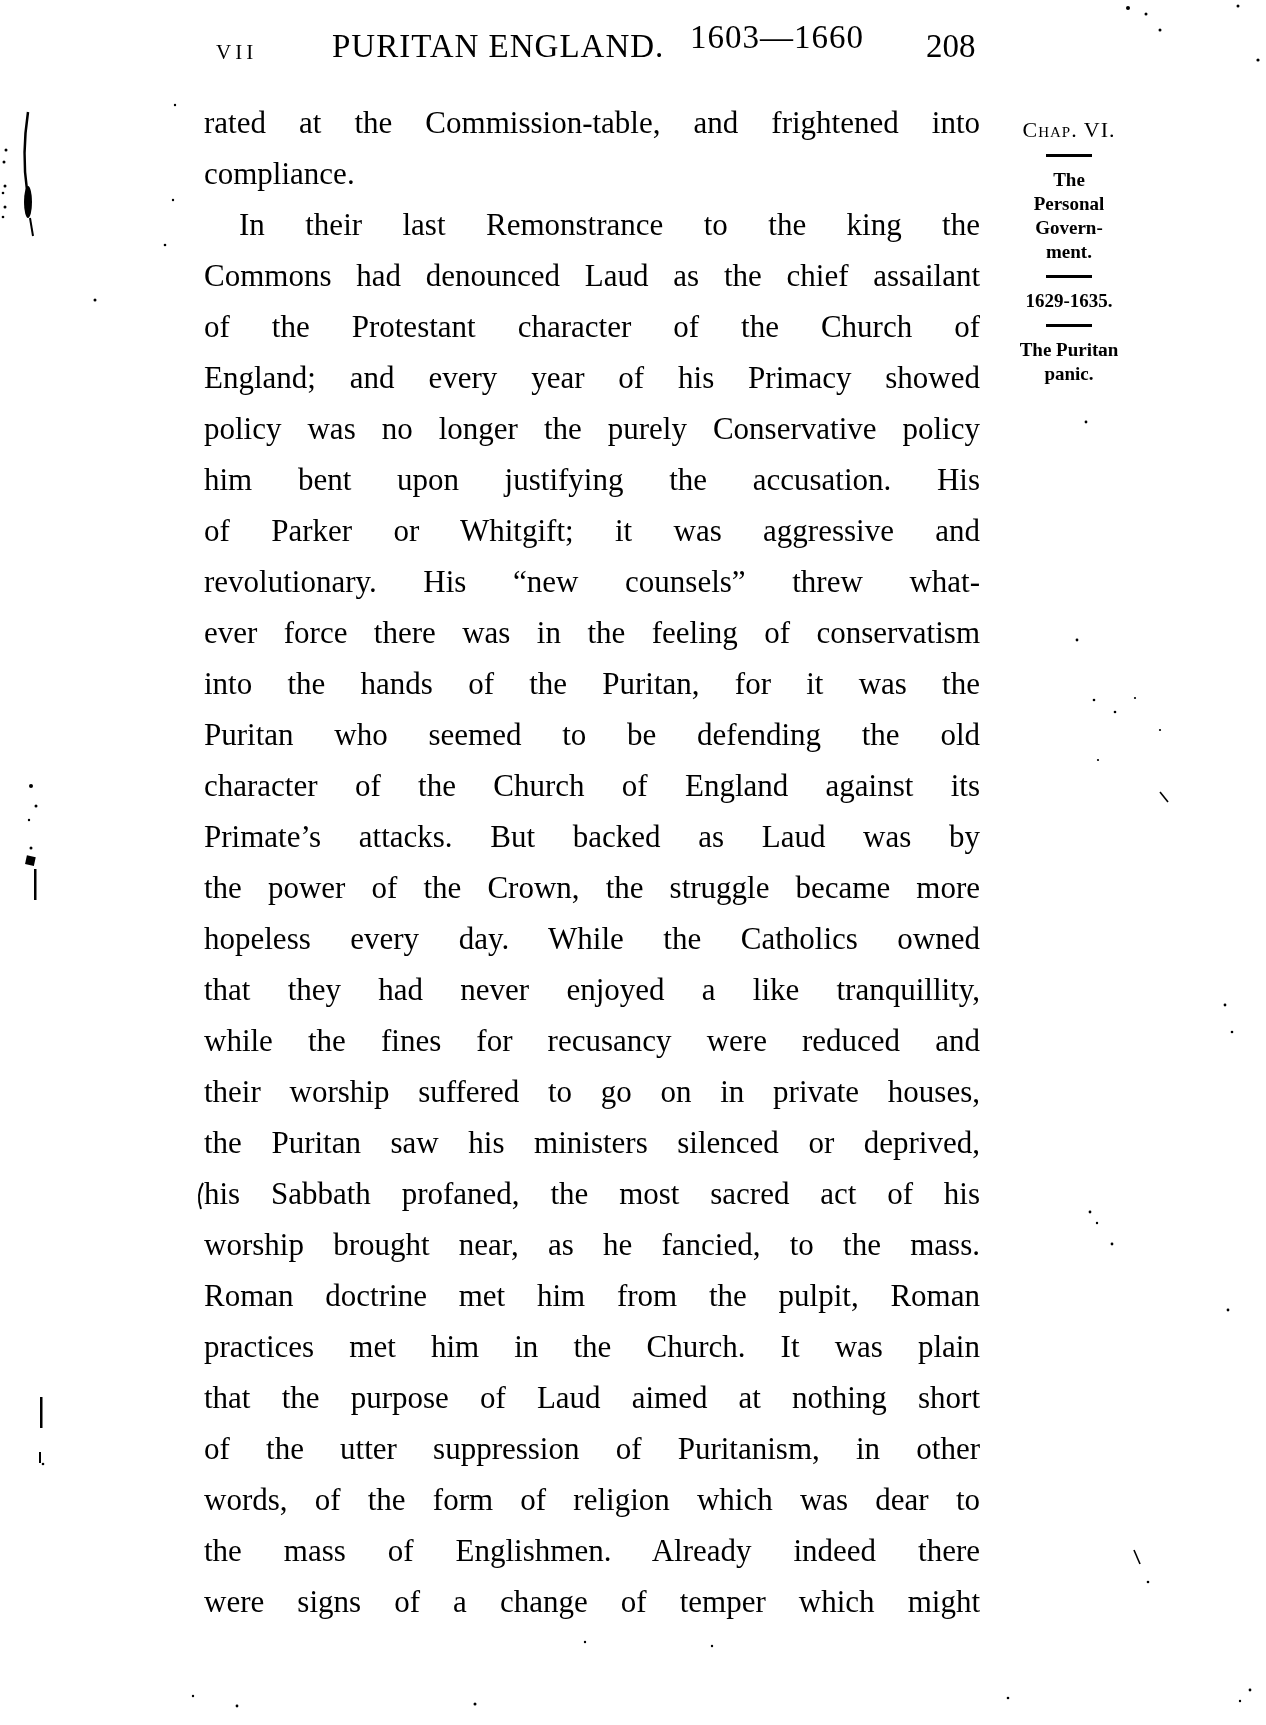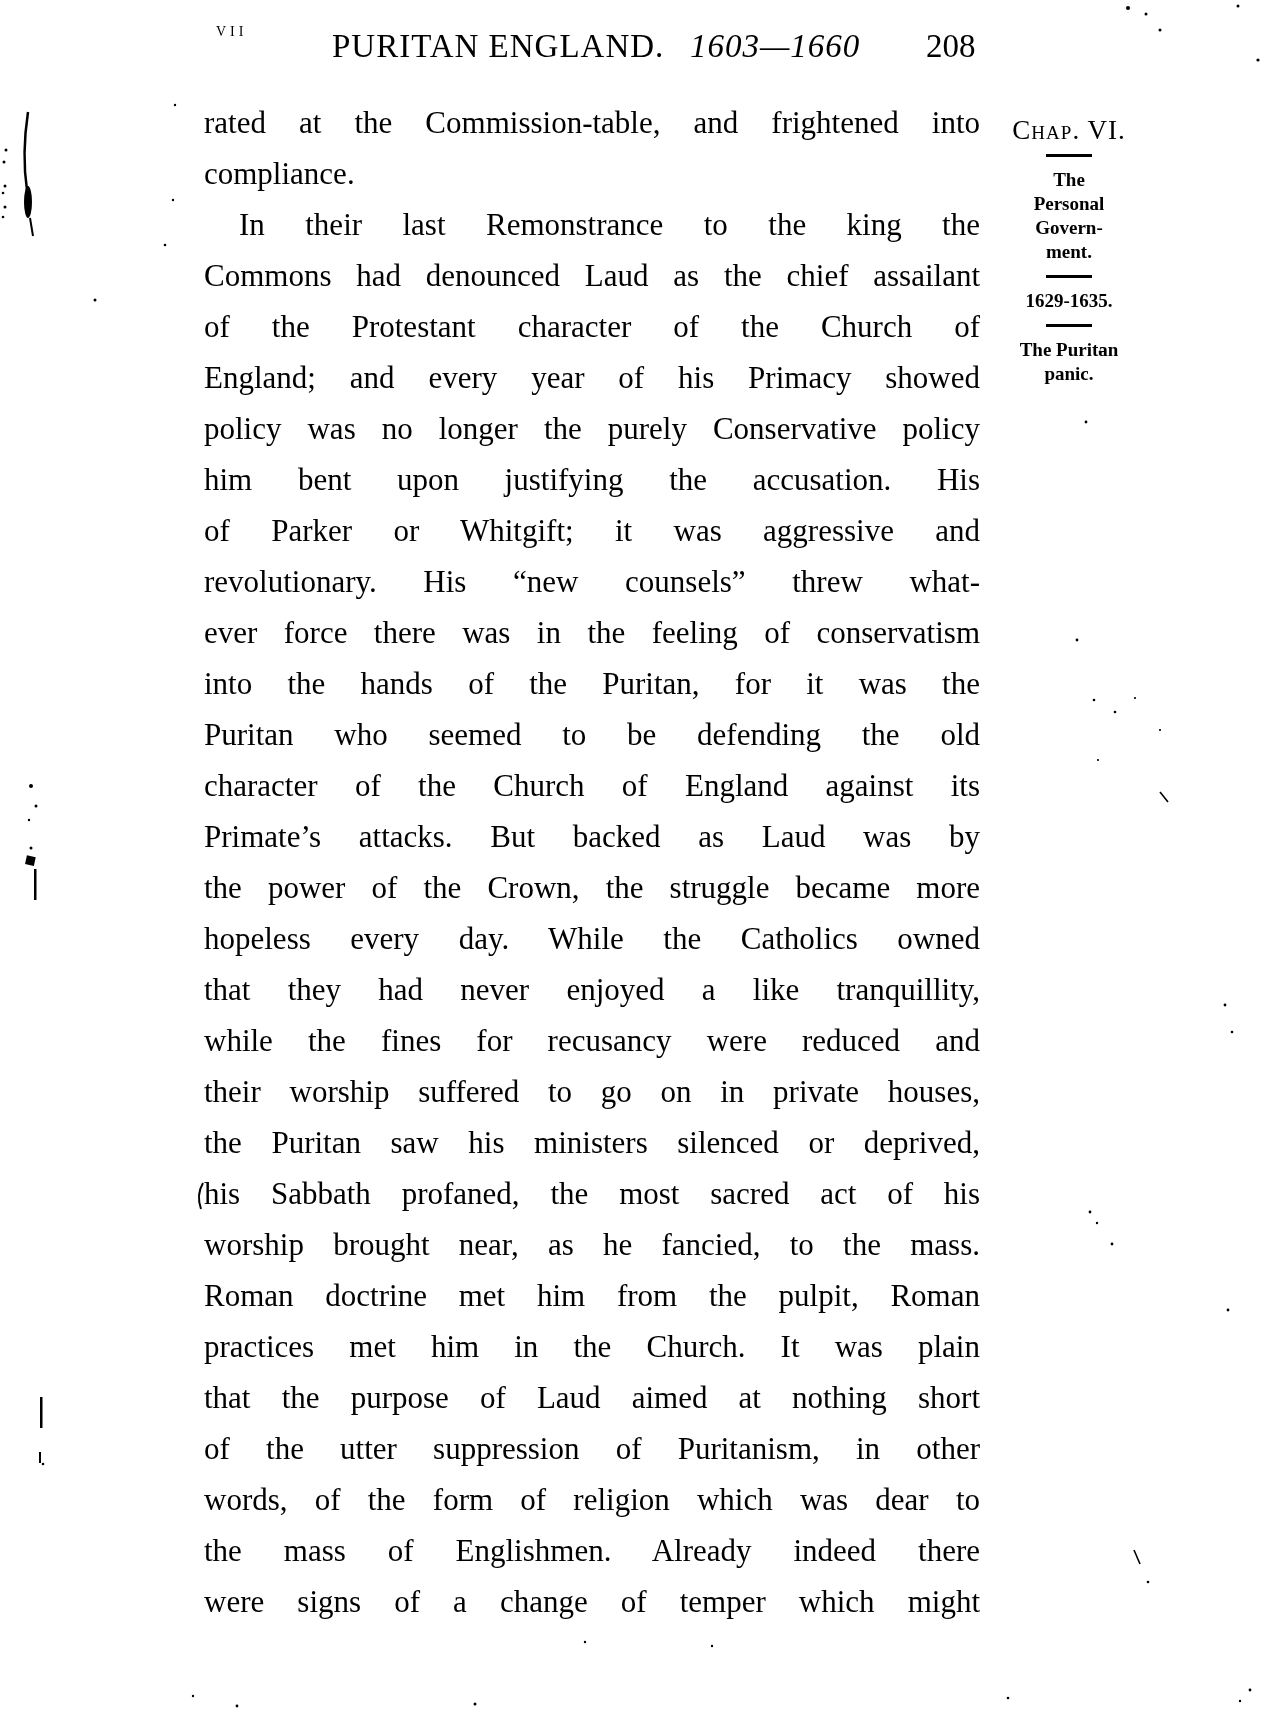--- a/index.html
+++ b/index.html
@@ -5,42 +5,42 @@
   html,body{margin:0;padding:0;}
   body{
     width:1266px;height:1725px;background:#ffffff;color:#000;
     font-family:"Liberation Serif", serif;position:relative;overflow:hidden;
     -webkit-font-smoothing:antialiased;
   }
   .page{position:absolute;inset:0;}
 
   
   .running-head span{position:absolute;white-space:nowrap;}
-  .chap-num{left:216px;top:24px;font-size:14px;letter-spacing:4px;}
+  .chap-num{left:216px;top:40px;font-size:21px;letter-spacing:4px;}
   .head-title{left:332px;top:28px;font-size:33px;letter-spacing:1px;}
-  .head-dates{left:690px;top:28px;font-size:33px;letter-spacing:1px;font-style:italic;}
+  .head-dates{left:690px;top:19px;font-size:33px;letter-spacing:1px;}
   .page-num{left:926px;top:28px;font-size:33px;}
 
   
   .text-block{position:absolute;left:204px;top:97px;width:776px;}
   .line{
     height:51px;line-height:51px;font-size:31px;
     text-align:justify;text-align-last:justify;
     overflow:hidden;white-space:normal;
   }
   .line.end-par{text-align:center;text-align-last:left;}
   .line.indent{text-indent:35px;}
 
   
   .sidenotes{
     position:absolute;left:1000px;top:118px;width:138px;
     text-align:center;font-size:19px;line-height:24px;font-weight:bold;
   }
   .sidenote{white-space:pre-line;}
-  .sidenote.chap{font-weight:normal;font-variant:small-caps;font-size:27px;margin-bottom:12px;letter-spacing:1px;}
+  .sidenote.chap{font-weight:normal;font-variant:small-caps;font-size:22px;margin-bottom:12px;letter-spacing:1px;}
   .sn-rule{width:46px;height:0;border-top:3px solid #000;margin:11px auto;}
 
   
   .artifacts{position:absolute;left:0;top:0;pointer-events:none;}
 </style>
 </head>
 <body>
 
 <div class="page">
 

